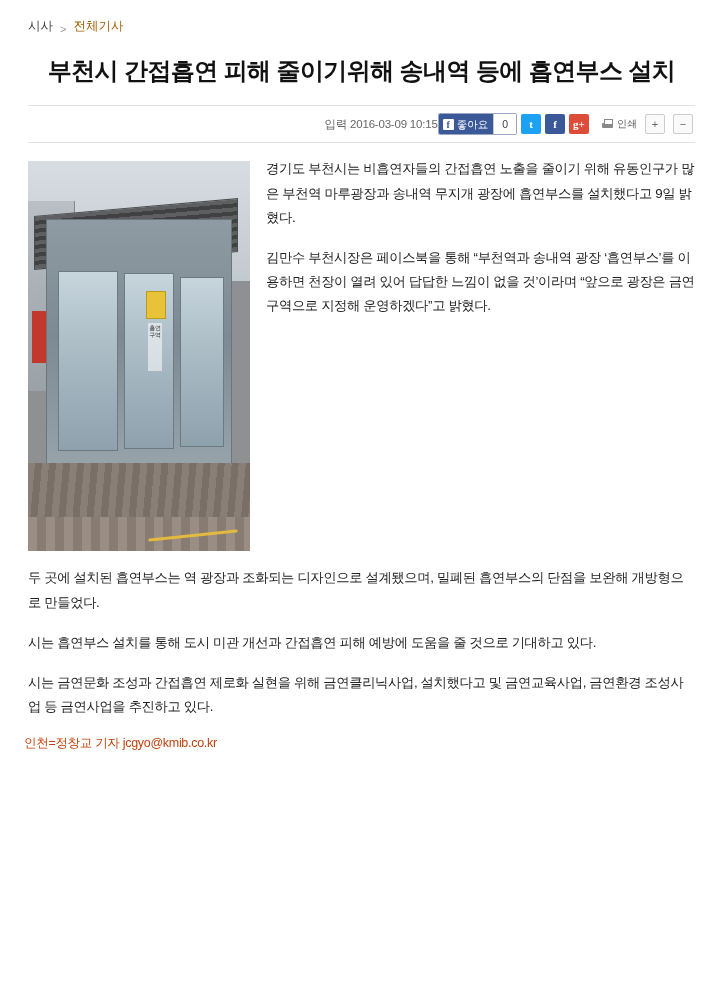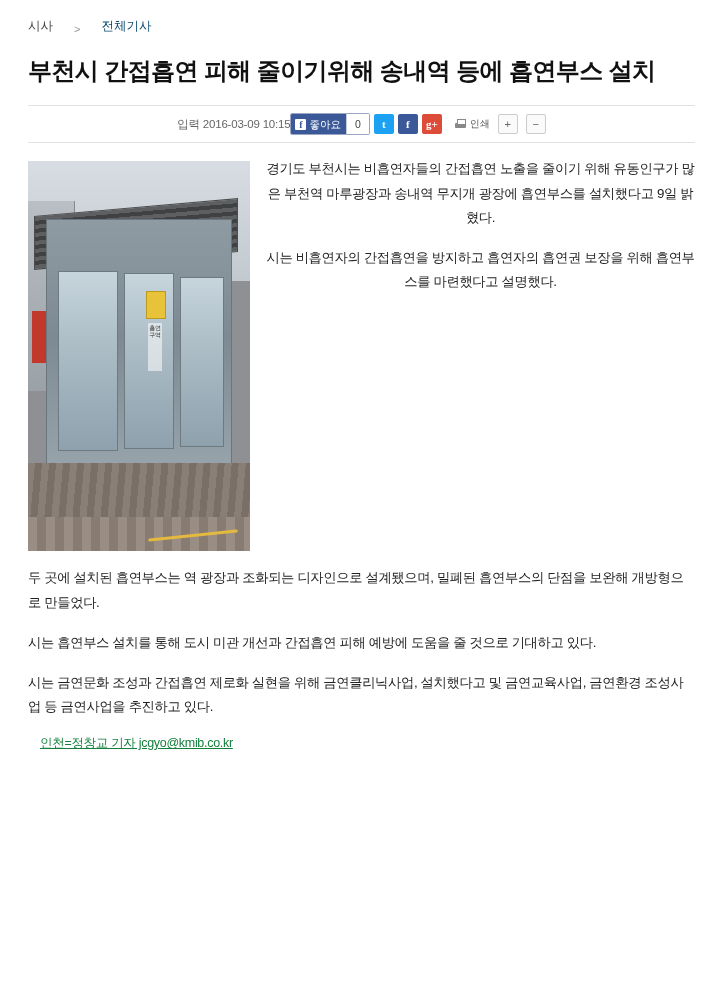--- a/index.html
+++ b/index.html
@@ -22,48 +22,49 @@
     padding: 0 8px;
   }
 
   
   .breadcrumb {
     padding: 18px 20px 6px 20px;
     font-size: 12.5px;
     color: #555;
     display: flex;
     align-items: flex-end;
-    gap: 21px;
+    gap: 7px;
   }
   .breadcrumb .crumb-first { color: #444; }
   .breadcrumb .sep { color: #999; font-size: 11px; }
-  .breadcrumb .crumb-current { color: #0c4a6e; }
+  .breadcrumb .crumb-current { color: #a16207; }
 
   
   .headline-wrap {
     padding: 8px 20px 0 20px;
+    text-align: center;
   }
   h1.headline {
     font-size: 24px;
     line-height: 1.35;
     font-weight: bold;
     letter-spacing: -0.6px;
     margin: 6px 0 18px 0;
     color: #111;
   }
 
   
   .metabar {
     margin: 8px 20px;
     border-top: 1px solid #e2e2e2;
     border-bottom: 1px solid #e2e2e2;
     height: 38px;
     display: flex;
     align-items: center;
-    justify-content: center;
+    justify-content: flex-end;
     padding: 0 2px;
     box-sizing: border-box;
   }
   .pubdate {
     font-size: 11.5px;
     color: #666;
     letter-spacing: -0.2px;
   }
   .social {
     display: flex;
@@ -174,21 +175,21 @@
   }
 
   
   .article {
     margin: 14px 20px 0 20px;
     font-size: 13.3px;
     line-height: 1.82;
     color: #222;
     letter-spacing: -0.35px;
   }
-  .article p { margin: 0 0 16px 8px; text-align: center; }
+  .article p { margin: 0 0 16px 8px; }
 
   .photo {
     float: left;
     width: 222px;
     height: 390px;
     margin: 4px 16px 8px 0;
     position: relative;
     overflow: hidden;
     background: #8e9093;
   }
@@ -284,25 +285,24 @@
 
   .tail {
     margin: 6px 20px 0 20px;
     font-size: 13.3px;
     line-height: 1.82;
     letter-spacing: -0.35px;
     color: #222;
   }
   .tail p { margin: 7px 0 16px 0; }
   .byline {
-    margin: 6px 20px 0 32px;
+    margin: 6px 20px 0 16px;
     font-size: 12.5px;
-    color: #15803d;
+    color: #c2410c;
     letter-spacing: -0.3px;
-    text-decoration: underline;
   }
   .clearfix:after { content:""; display:block; clear:both; }
 </style>
 </head>
 <body>
 
 <div class="page">
 
   <div class="breadcrumb">
     <span class="crumb-first">시사</span>
@@ -347,21 +347,21 @@
       <div class="glass g2"></div>
       <div class="glass g3"></div>
       <div class="yellowsign"></div>
       <div class="label-vert">흡연구역</div>
       <div class="deck"></div>
       <div class="deckfront"></div>
       <div class="hose"></div>
     </div>
 
     <p>경기도 부천시는 비흡연자들의 간접흡연 노출을 줄이기 위해 유동인구가 많은 부천역 마루광장과 송내역 무지개 광장에 흡연부스를 설치했다고 9일 밝혔다.</p>
-    <p>시는 비흡연자의 간접흡연을 방지하고 흡연자의 흡연권 보장을 위해 흡연부스를 마련했다고 설명했다.</p>
+    <p>김만수 부천시장은 페이스북을 통해 “부천역과 송내역 광장 ‘흡연부스’를 이용하면 천장이 열려 있어 답답한 느낌이 없을 것’이라며 “앞으로 광장은 금연구역으로 지정해 운영하겠다”고 밝혔다.</p>
   </div>
 
   <div class="tail">
     <p>두 곳에 설치된 흡연부스는 역 광장과 조화되는 디자인으로 설계됐으며, 밀폐된 흡연부스의 단점을 보완해 개방형으로 만들었다.</p>
     <p>시는 흡연부스 설치를 통해 도시 미관 개선과 간접흡연 피해 예방에 도움을 줄 것으로 기대하고 있다.</p>
     <p>시는 금연문화 조성과 간접흡연 제로화 실현을 위해 금연클리닉사업, 설치했다고 및 금연교육사업, 금연환경 조성사업 등 금연사업을 추진하고 있다.</p>
   </div>
 
   <div class="byline">인천=정창교 기자 jcgyo@kmib.co.kr</div>
 

